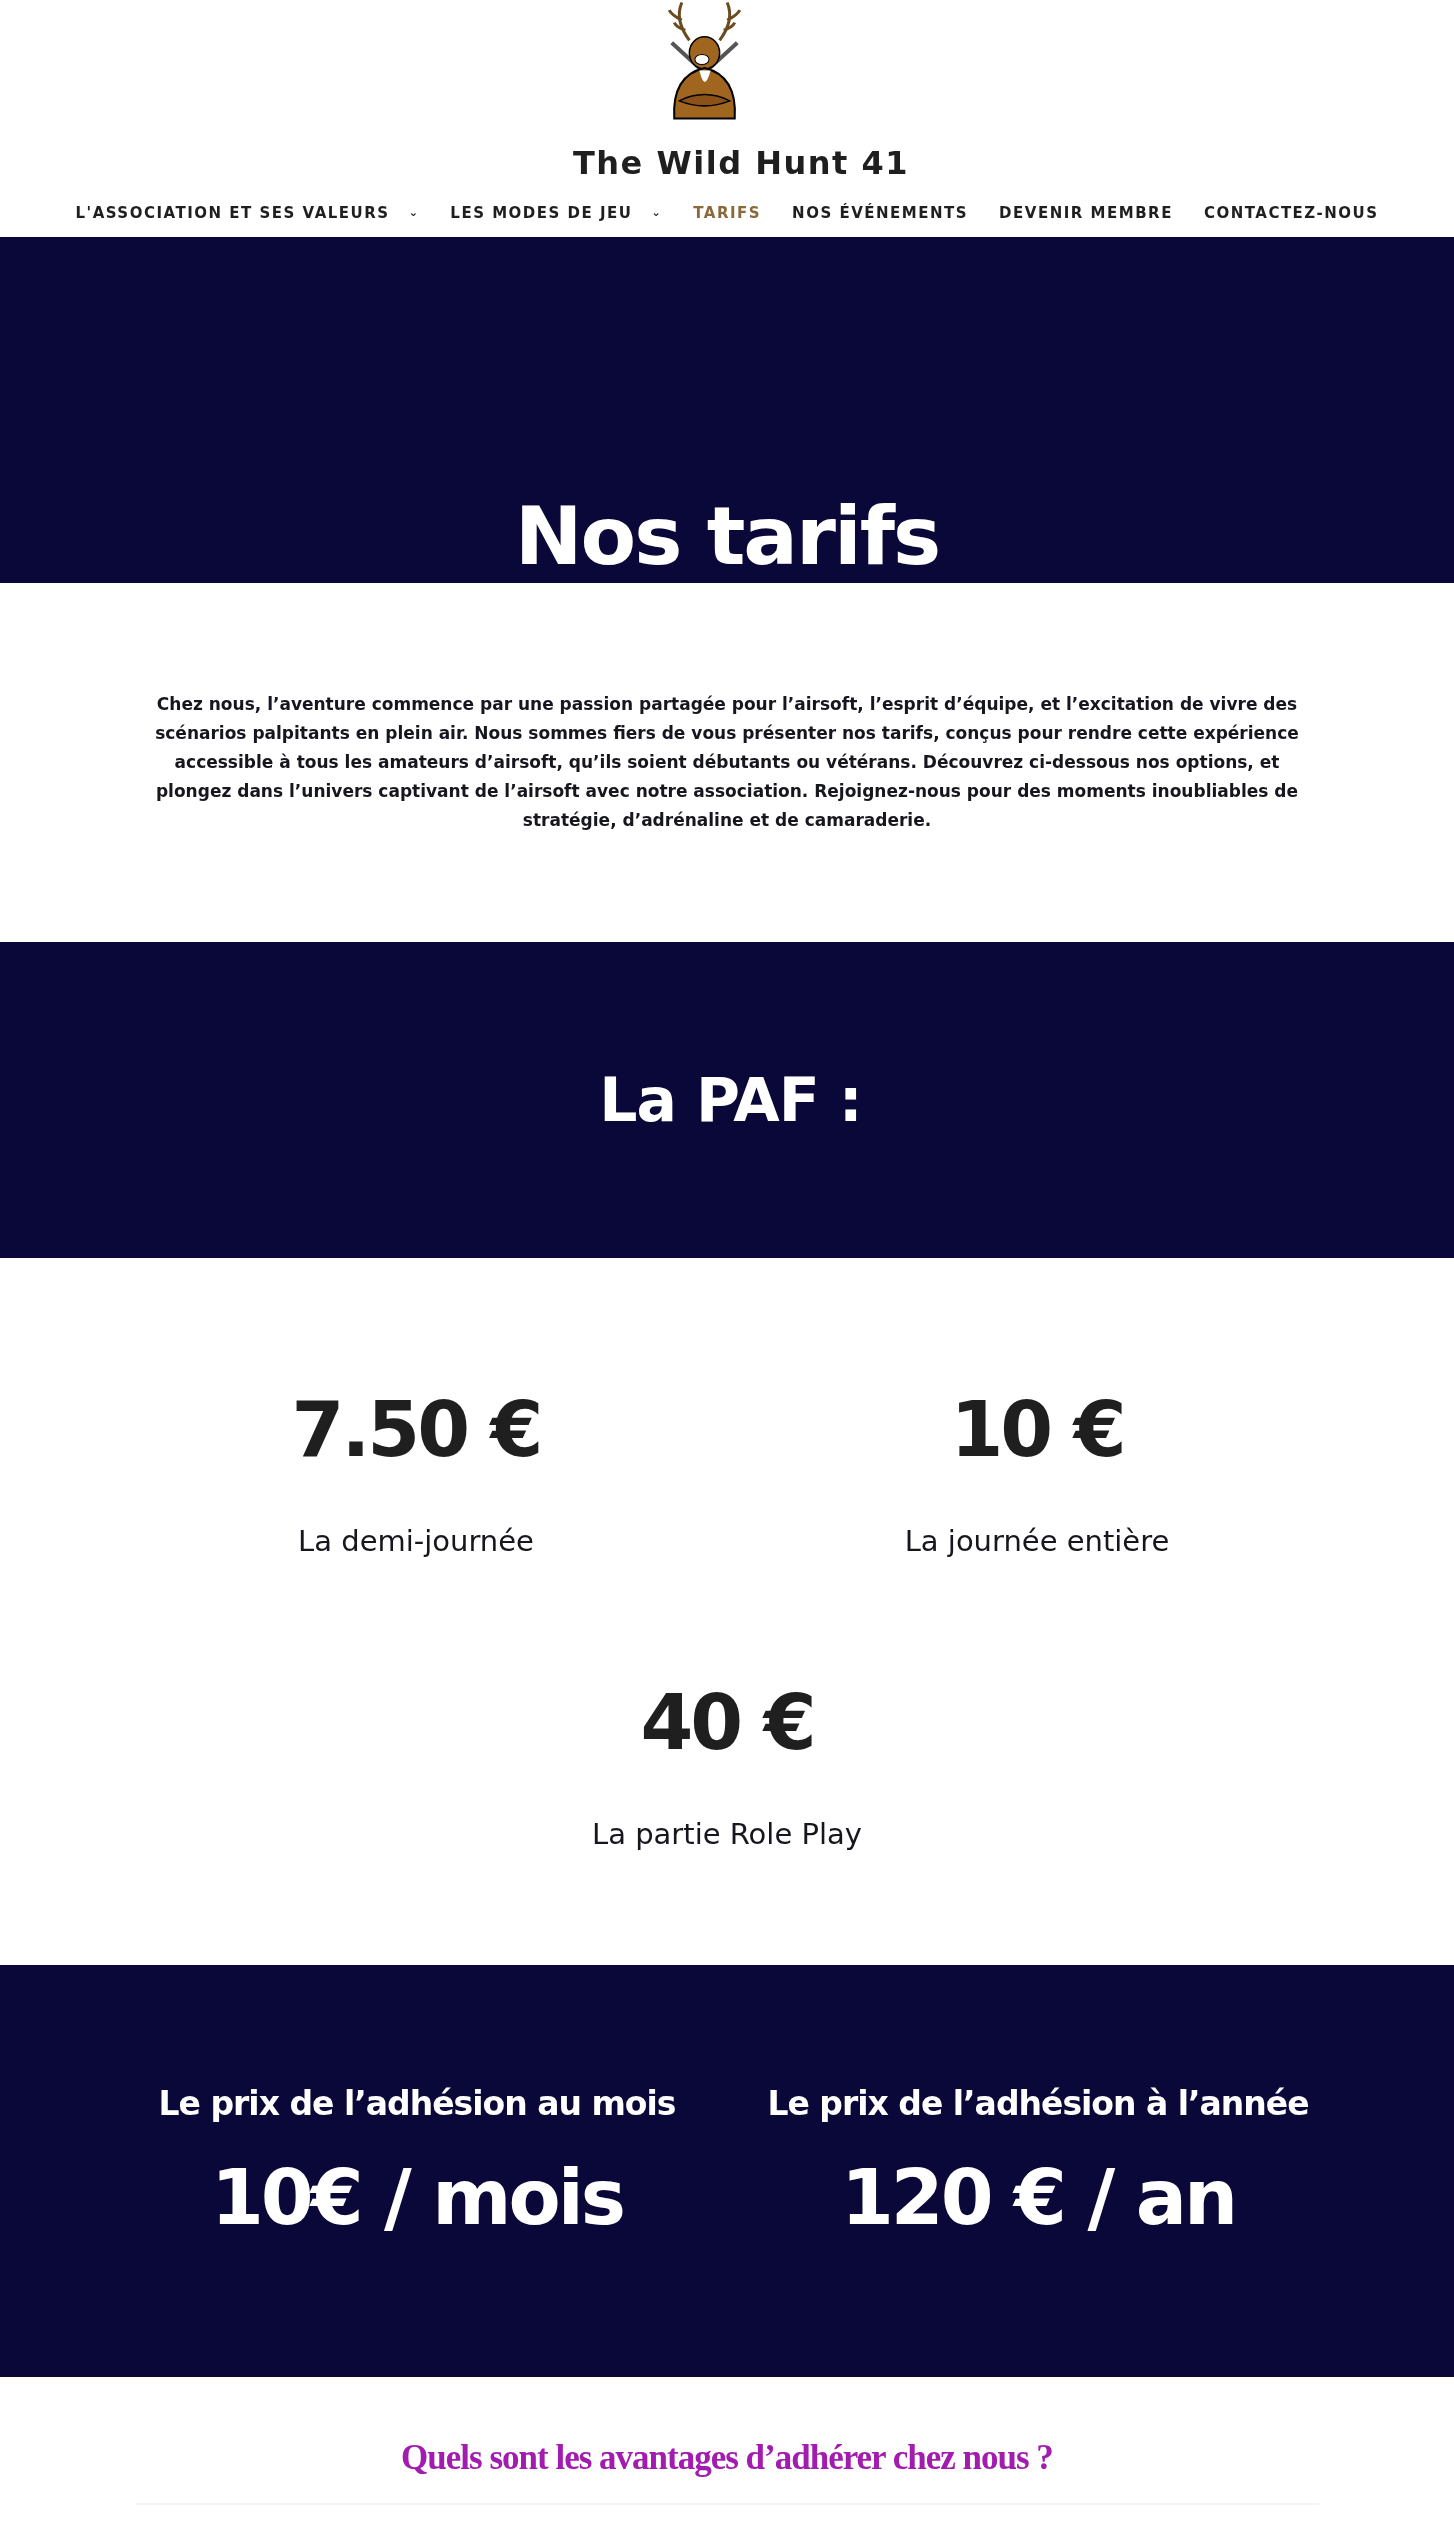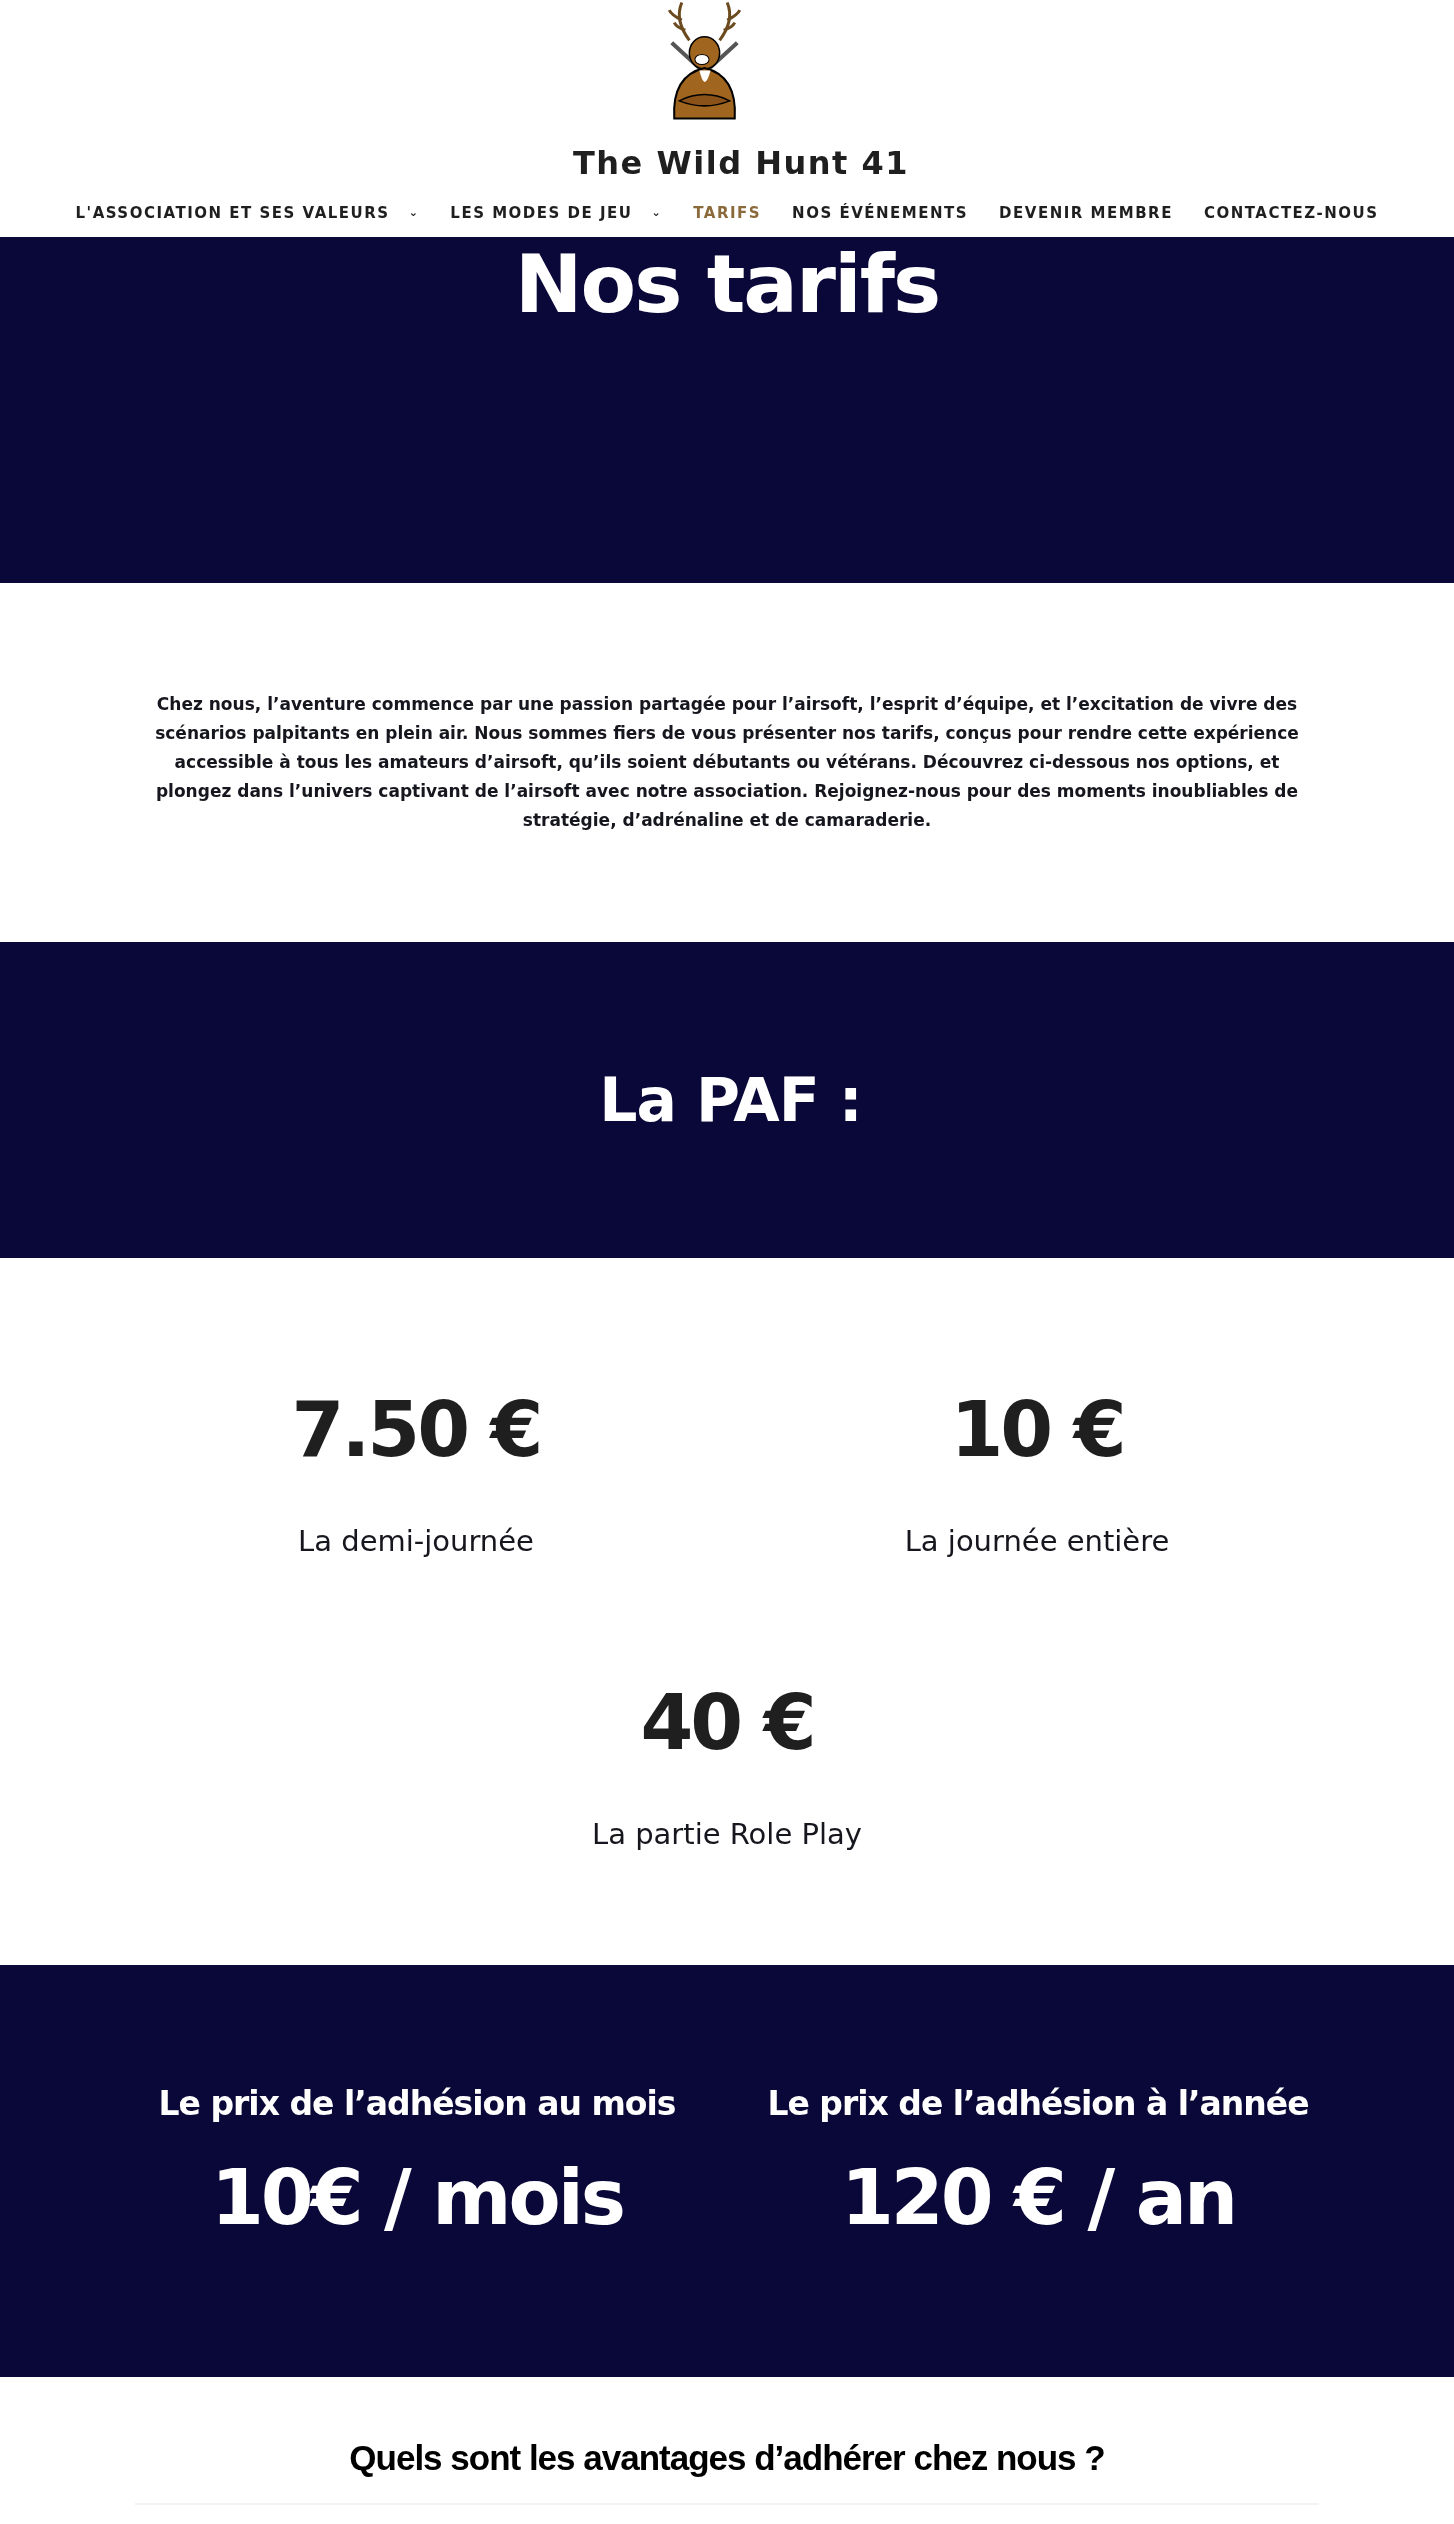--- a/index.html
+++ b/index.html
@@ -10,42 +10,42 @@
   .logo { position: absolute; left: 654px; top: 0; width: 101px; height: 121px; }
   .site-title { position: absolute; top: 144px; left: 0; width: 100%; text-align: center;
     font-family: "DejaVu Sans", sans-serif; font-weight: bold; font-size: 32px; letter-spacing: 1.5px; color: #1f1f1f; padding-left: 28px; }
   .nav { position: absolute; top: 204px; left: 0; width: 100%; display: flex; justify-content: center; gap: 31px; }
   .nav-item { font-family: "DejaVu Sans", sans-serif; font-weight: bold; font-size: 15px; letter-spacing: 1.5px;
     color: #1f1f1f; text-transform: uppercase; display: flex; align-items: center; gap: 19px; cursor: pointer; }
   .nav-item.active { color: #8a6a3a; align-items: center; }
   .chev { font-size: 11px; display: inline-block; transform: translateY(-1px); }
 
   .dark { background: #0a0838; color: #ffffff; }
-  .hero { height: 346px; display: flex; align-items: flex-start; justify-content: center; }
+  .hero { height: 346px; display: flex; align-items: flex-end; justify-content: center; }
   .hero h1 { font-family: "DejaVu Sans", sans-serif; font-weight: bold; font-size: 81px; letter-spacing: -2px; }
 
   .intro { height: 359px; display: flex; align-items: center; justify-content: center; }
   .intro p { width: 1161px; text-align: center; font-family: "DejaVu Sans", sans-serif; font-size: 17px; line-height: 29px; color: #16161e; font-weight: bold; }
 
   .paf { height: 316px; display: flex; align-items: center; justify-content: center; padding-left: 7px; }
   .paf h2 { font-family: "DejaVu Sans", sans-serif; font-weight: bold; font-size: 60px; letter-spacing: -1px; }
 
   .prices { height: 707px; position: relative; }
   .price-block { position: absolute; width: 454px; text-align: center; }
   .price-amount { font-family: "DejaVu Sans", sans-serif; font-weight: bold; font-size: 76px; letter-spacing: -3px; color: #1f1f1f; line-height: 1; }
   .price-label { font-family: "DejaVu Sans", sans-serif; font-size: 29px; color: #16161e; margin-top: 56px; }
 
   .adhesion { height: 412px; position: relative; }
   .adh-col { position: absolute; width: 606px; text-align: center; }
   .adh-title { font-family: "DejaVu Sans", sans-serif; font-weight: bold; font-size: 33px; letter-spacing: -1px; }
   .adh-price { font-family: "DejaVu Sans", sans-serif; font-weight: bold; font-size: 76px; letter-spacing: -3px; margin-top: 30px; }
 
   .avantages { position: relative; height: 426px; }
   .avantages h3 { position: absolute; top: 61px; left: 0; width: 100%; text-align: center;
-    font-family: Liberation Sans, sans-serif; font-weight: bold; font-size: 35px; letter-spacing: -1px; color: #000000; }
+    font-family: Liberation Serif, serif; font-weight: bold; font-size: 35px; letter-spacing: -1px; color: #a21caf; }
   .divider { position: absolute; top: 126px; left: 135px; width: 1184px; height: 2px; background: #f3f3f3; }
 </style>
 </head>
 <body>
 
 <header class="header">
   <a href="#">
     <svg class="logo" viewBox="0 0 200 240">
 
       <path d="M70 80 Q40 40 55 5 M55 40 Q35 30 30 20 M62 60 Q45 55 40 45" stroke="#6b4a20" stroke-width="6" fill="none"></path>

